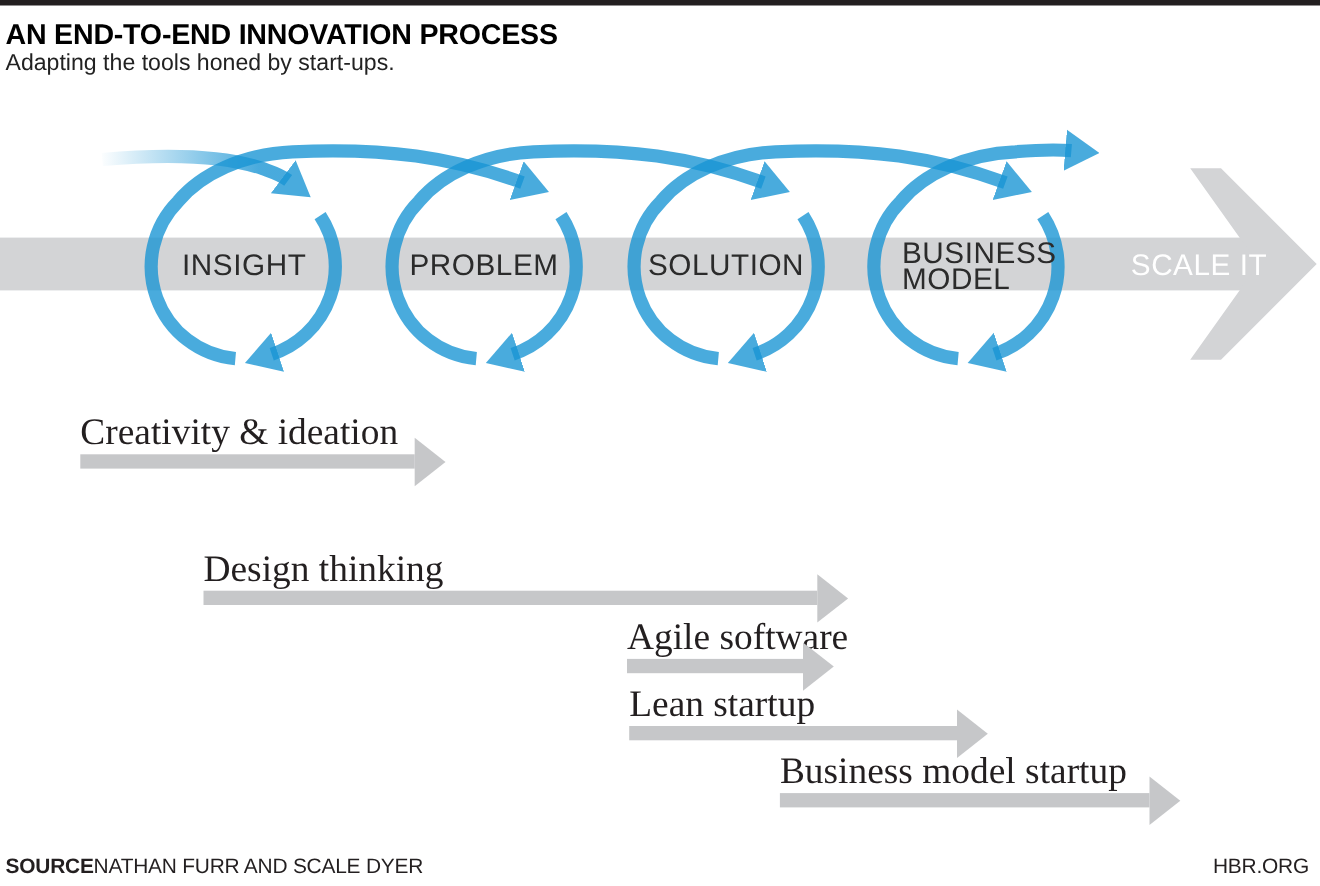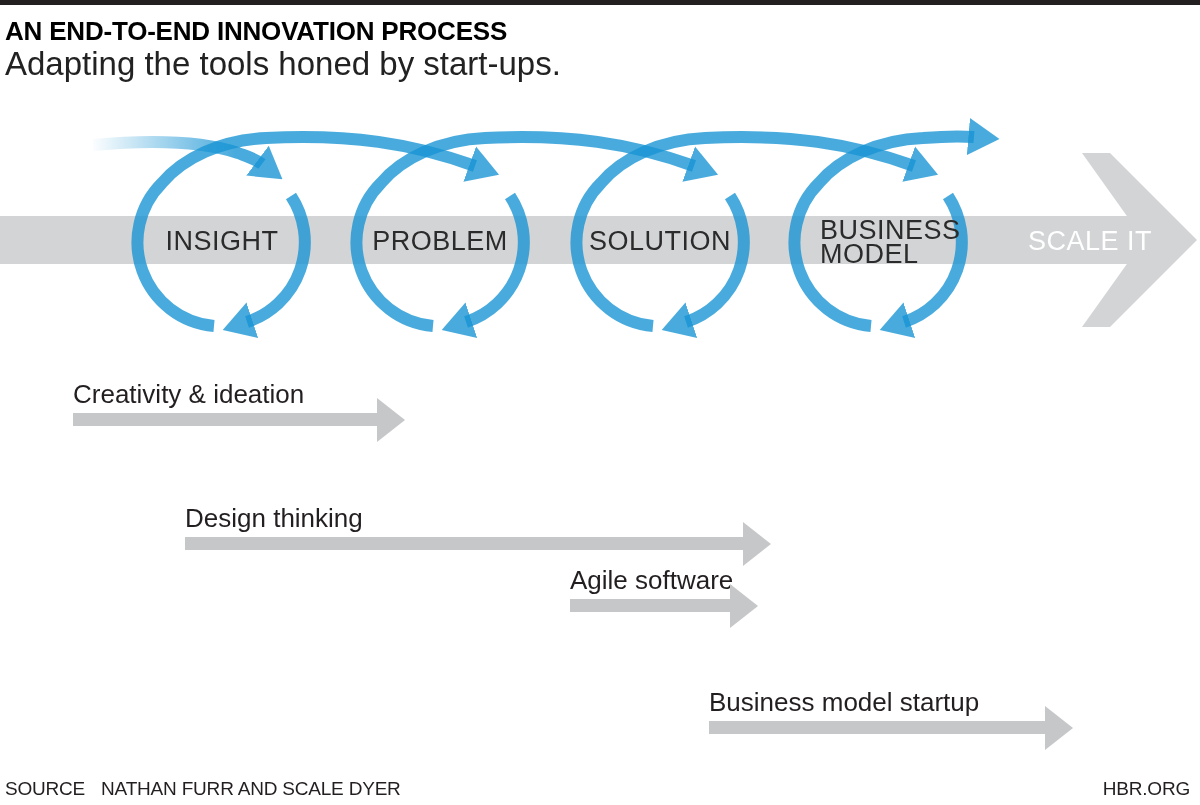--- a/index.html
+++ b/index.html
@@ -1,35 +1,35 @@
 <!DOCTYPE html>
 <html><head>
 <meta charset="utf-8">
 <style>
   html,body{margin:0;padding:0;background:#fff;}
   .canvas{position:relative;width:1200px;height:805px;background:#fff;overflow:hidden;
           font-family:"Liberation Sans",sans-serif;color:#231f20;}
   .topbar{position:absolute;left:0;top:0;width:1200px;height:5px;background:#231f20;}
   .title{position:absolute;left:5px;top:18px;font-size:26px;font-weight:700;
          letter-spacing:-0.2px;color:#000;line-height:1;white-space:nowrap;}
-  .subtitle{position:absolute;left:5px;top:47px;font-size:33px;font-weight:400;
+  .subtitle{position:absolute;left:5px;top:47px;font-size:21px;font-weight:400;
             color:#222;line-height:1;white-space:nowrap;}
   .process-svg{position:absolute;left:0;top:0;}
   .stage-text{font-family:"Liberation Sans",sans-serif;font-size:27px;letter-spacing:0.5px;fill:#2b2b2b;}
   .stage-text.white{fill:#ffffff;}
   .tool{position:absolute;}
-  .t-label{display:block;font-size:26px;line-height:26px;color:#231f20;white-space:nowrap;}
+  .t-label{display:block;font-size:34px;line-height:26px;color:#231f20;white-space:nowrap;font-family:Liberation Serif, serif;}
   .t-bar{position:relative;margin-top:6px;height:13px;background:#c6c7c9;}
   .t-head{position:absolute;left:100%;top:50%;margin-top:-22px;width:0;height:0;
           border-left:28px solid #c6c7c9;border-top:22px solid transparent;
           border-bottom:22px solid transparent;}
   .footer{position:absolute;left:5px;right:10px;top:778px;display:flex;
           justify-content:space-between;align-items:baseline;font-size:19px;
           letter-spacing:-0.2px;color:#231f20;}
-  .src-label{font-weight:400;margin-right:16px;}
+  .src-label{font-weight:700;margin-right:0;}
 </style>
 </head>
 <body>
 
 <div class="canvas">
 
   <div class="topbar"></div>
   <div class="title">AN END-TO-END INNOVATION PROCESS</div>
   <div class="subtitle">Adapting the tools honed by start-ups.</div>
 
@@ -86,20 +86,26 @@
     </div>
   </div>
 
   <div class="tool" style="left:185px;top:505px;">
     <span class="t-label">Design thinking</span>
     <div class="t-bar" style="width:558px;">
       <span class="t-head"></span>
     </div>
   </div>
 
+  <div class="tool" style="left:572px;top:628px;">
+    <span class="t-label">Lean startup</span>
+    <div class="t-bar" style="width:298px;">
+      <span class="t-head"></span>
+    </div>
+  </div>
 
   <div class="tool" style="left:709px;top:689px;">
     <span class="t-label">Business model startup</span>
     <div class="t-bar" style="width:336px;">
       <span class="t-head"></span>
     </div>
   </div>
 
   <div class="footer">
     <div>

